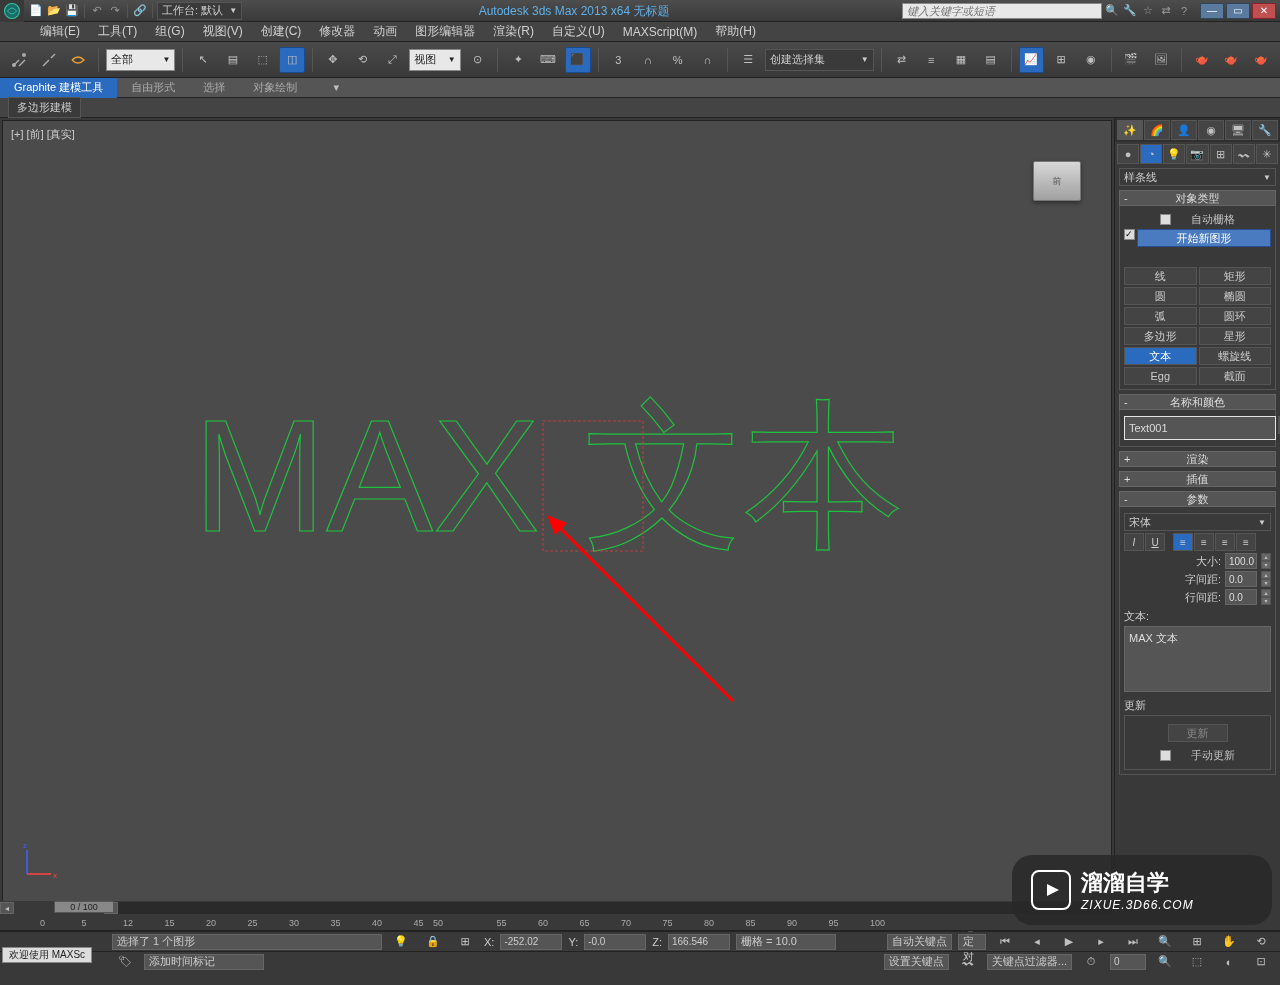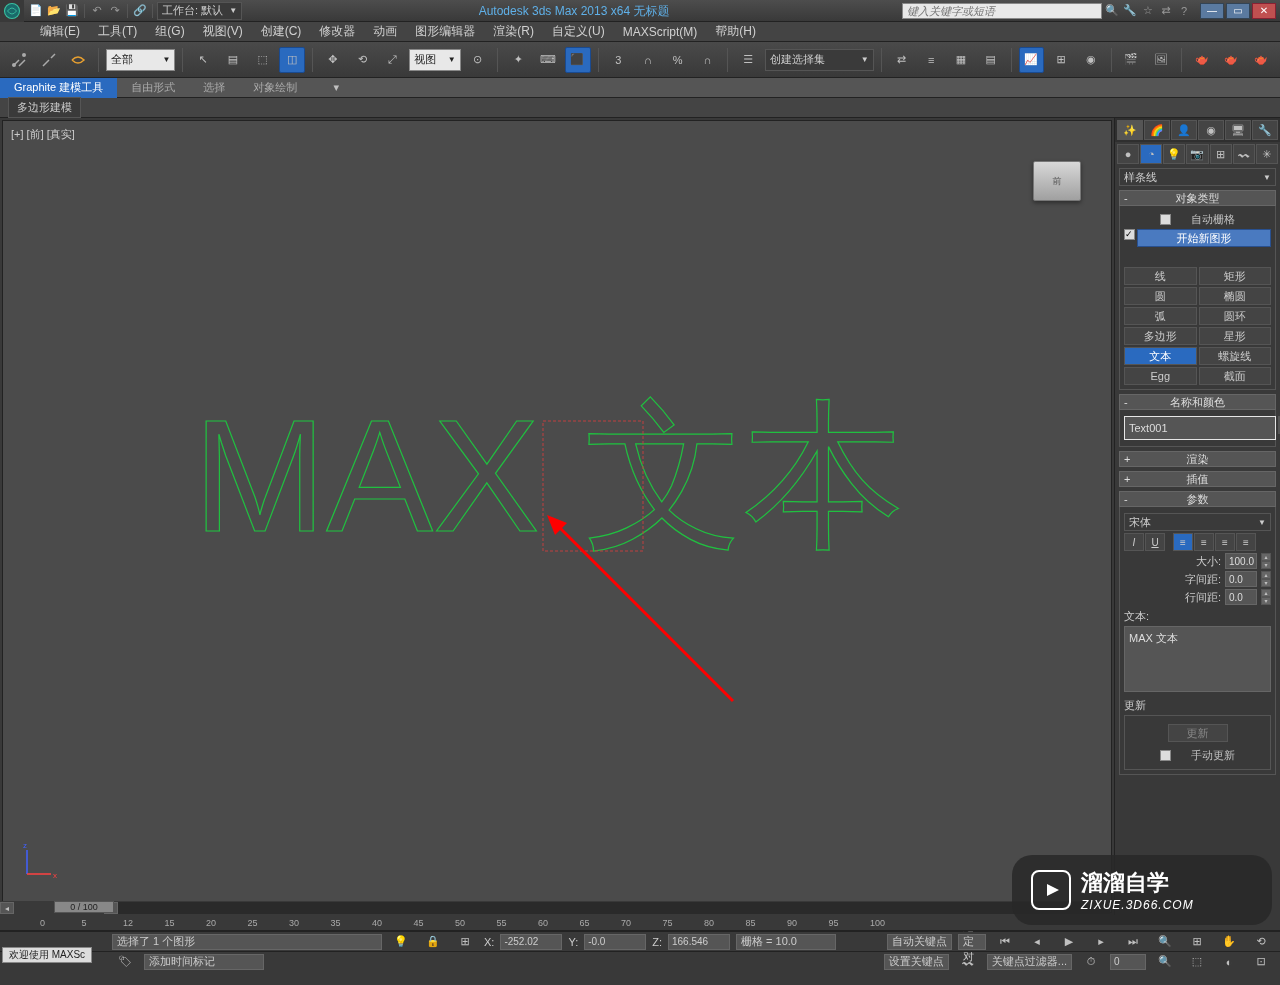--- a/index.html
+++ b/index.html
@@ -426,21 +426,21 @@
       <span class="tick" style="left: 40px;">0</span>
       <span class="tick" style="left: 81.5px;">5</span>
       <span class="tick" style="left: 123px;">12</span>
       <span class="tick" style="left: 164.5px;">15</span>
       <span class="tick" style="left: 206px;">20</span>
       <span class="tick" style="left: 247.5px;">25</span>
       <span class="tick" style="left: 289px;">30</span>
       <span class="tick" style="left: 330.5px;">35</span>
       <span class="tick" style="left: 372px;">40</span>
       <span class="tick" style="left: 413.5px;">45</span>
-      <span class="tick" style="left: 455px; margin-top: 20px;">50</span>
+      <span class="tick" style="left: 433px; margin-top: 20px;">50</span>
       <span class="tick" style="left: 496.5px;">55</span>
       <span class="tick" style="left: 538px;">60</span>
       <span class="tick" style="left: 579.5px;">65</span>
       <span class="tick" style="left: 621px;">70</span>
       <span class="tick" style="left: 662.5px;">75</span>
       <span class="tick" style="left: 704px;">80</span>
       <span class="tick" style="left: 745.5px;">85</span>
       <span class="tick" style="left: 787px;">90</span>
       <span class="tick" style="left: 828.5px;">95</span>
       <span class="tick" style="left: 870px;">100</span>

